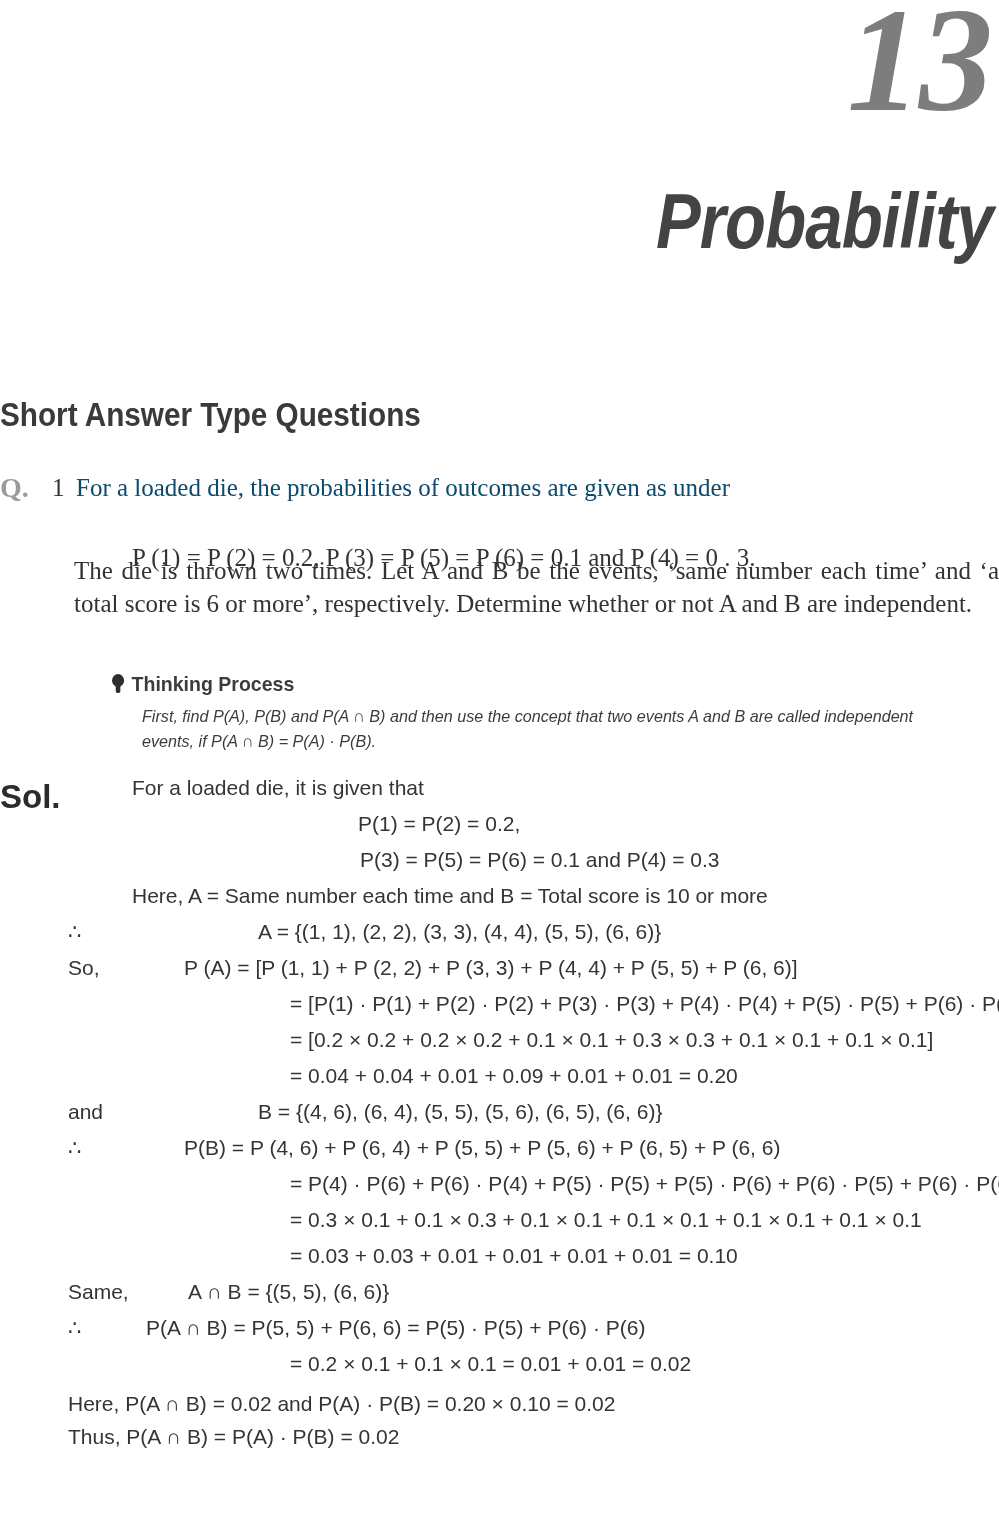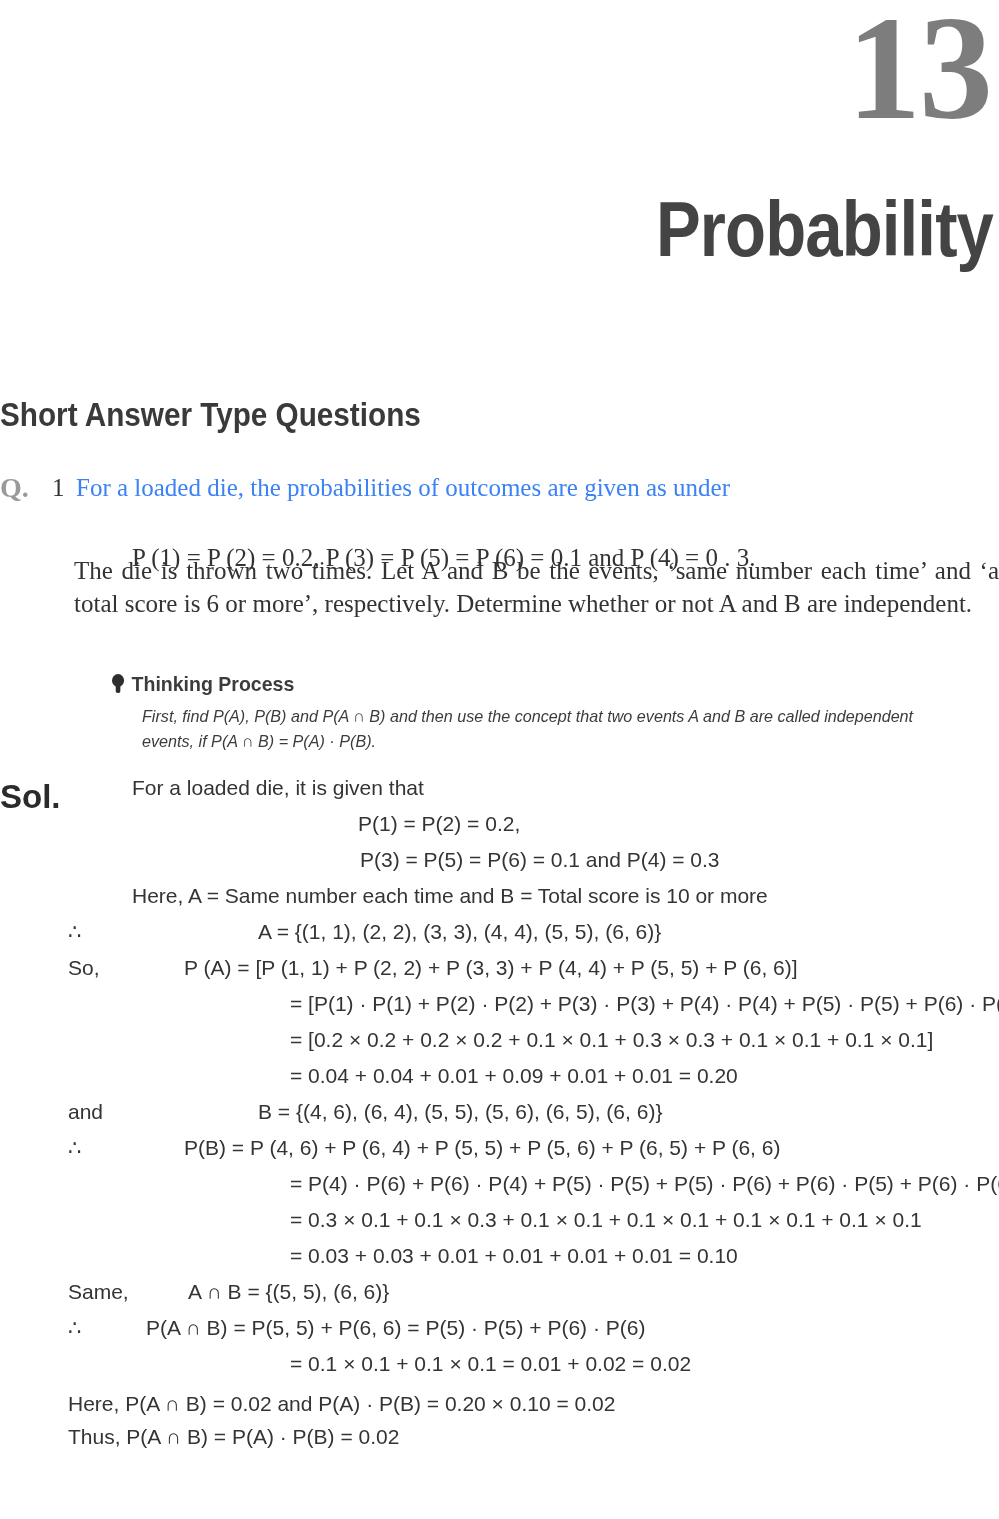--- a/index.html
+++ b/index.html
@@ -12,24 +12,25 @@
     background: #ffffff;
     font-family: "Liberation Sans", sans-serif;
     color: #2b2b2b;
     overflow: hidden;
     position: relative;
   }
 
   
   .chapter-head {
     position: absolute;
-    top: 12px;
+    top: 4px;
     left: 0;
     width: 999px;
     height: 300px;
+    font-style: italic;
   }
   .chapter-number {
     position: absolute;
     right: 8px;
     top: -18px;
     font-family: "Liberation Serif", serif;
     font-weight: bold;
     font-size: 148px;
     letter-spacing: -2px;
     color: #7d7d7d;
@@ -86,21 +87,21 @@
     top: 6px;
     font-family: "Liberation Serif", serif;
     font-size: 25px;
     color: #333333;
   }
   .q-line1 {
     position: absolute;
     left: 76px;
     top: 6px;
     font-size: 25px;
-    color: #3b82f6;
+    color: #0c4a6e;
     white-space: nowrap;
   }
   .q-formula {
     position: absolute;
     left: 132px;
     top: 44px;
     font-size: 25px;
     color: #333333;
     white-space: nowrap;
     margin-top: 32px;
@@ -308,20 +309,20 @@
       <div class="sline">
         <span class="lbl">Same,</span>
         <span class="expr e6">A ∩ B = {(5, 5), (6, 6)}</span>
       </div>
       <div class="sline">
         <span class="lbl">∴</span>
         <span class="expr e2">P(A ∩ B) = P(5, 5) + P(6, 6) = P(5) · P(5) + P(6) · P(6)</span>
       </div>
       <div class="sline">
         <span class="lbl"></span>
-        <span class="expr e5">=  0.1 × 0.1 + 0.1 × 0.1 =  0.01 + 0.02 = 0.02</span>
+        <span class="expr e5">=  0.2 × 0.1 + 0.1 × 0.1 =  0.01 + 0.01 = 0.02</span>
       </div>
     </div>
   <div id="sol-closing">
       <div class="sline wrapline">Here,  P(A ∩ B) = 0.02 and  P(A) · P(B) = 0.20 × 0.10 = 0.02</div>
       <div class="sline wrapline">Thus,  P(A ∩ B) = P(A) · P(B) = 0.02</div>
     </div>
 </div>
 
 </body></html>

